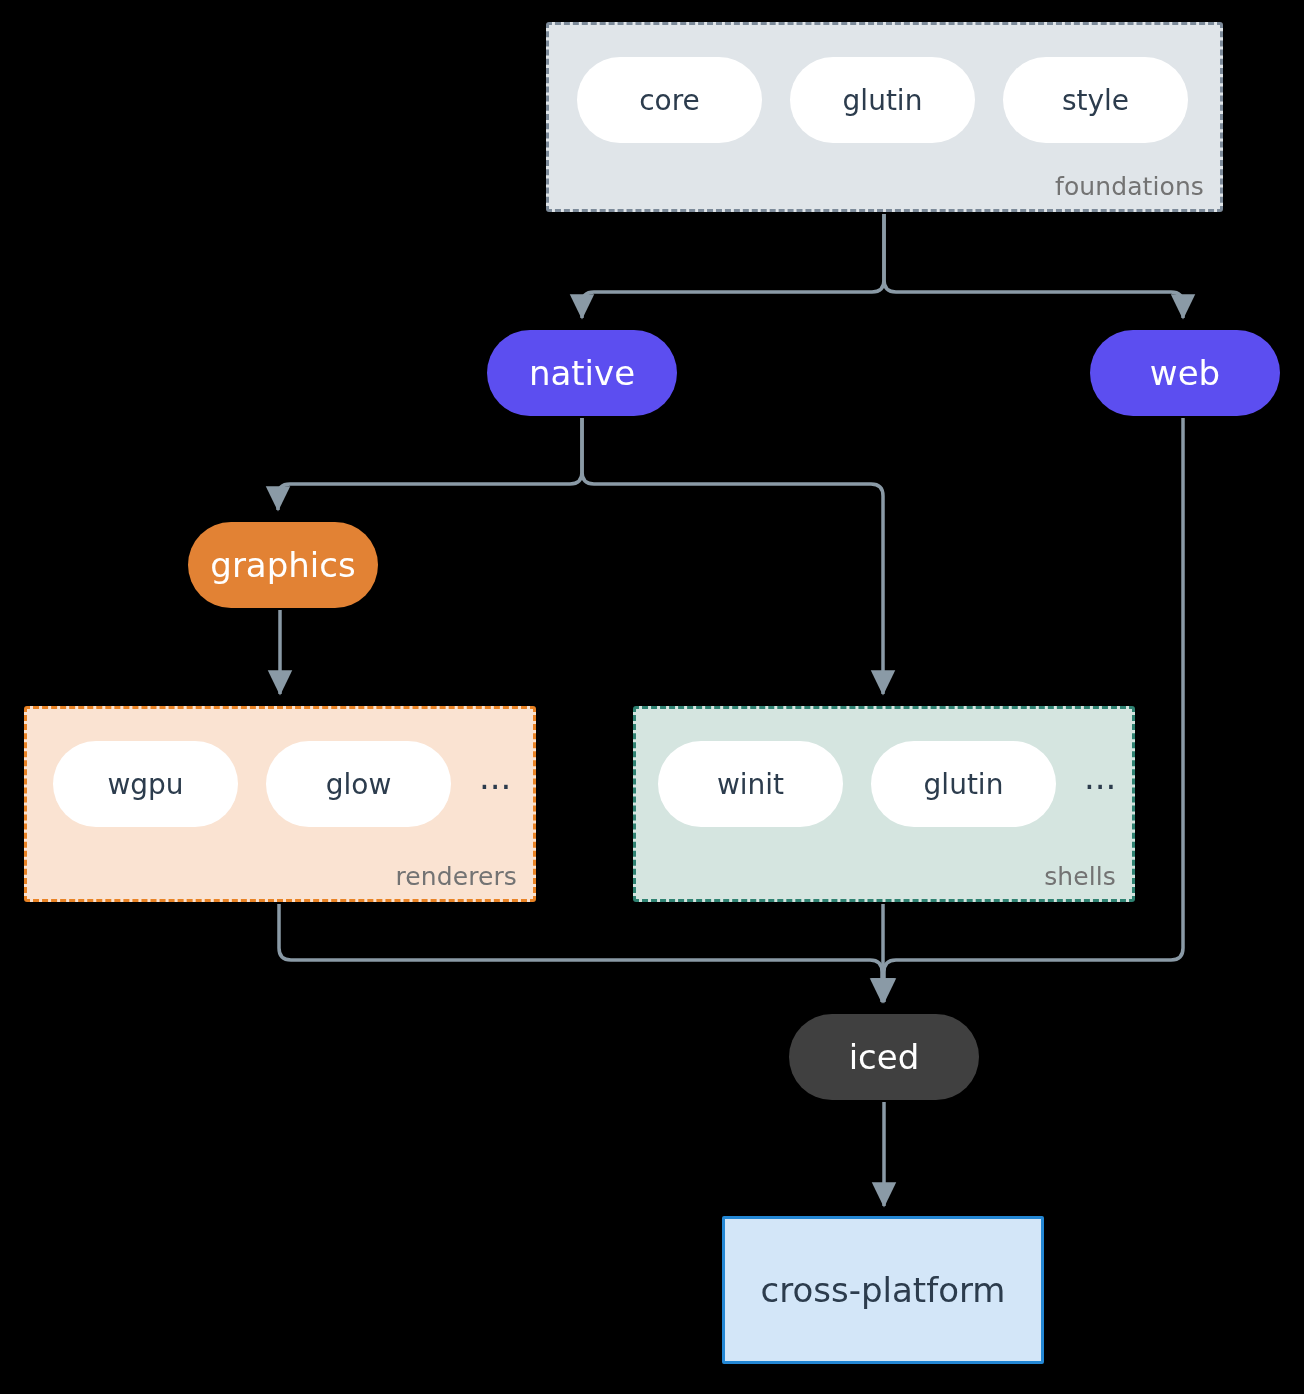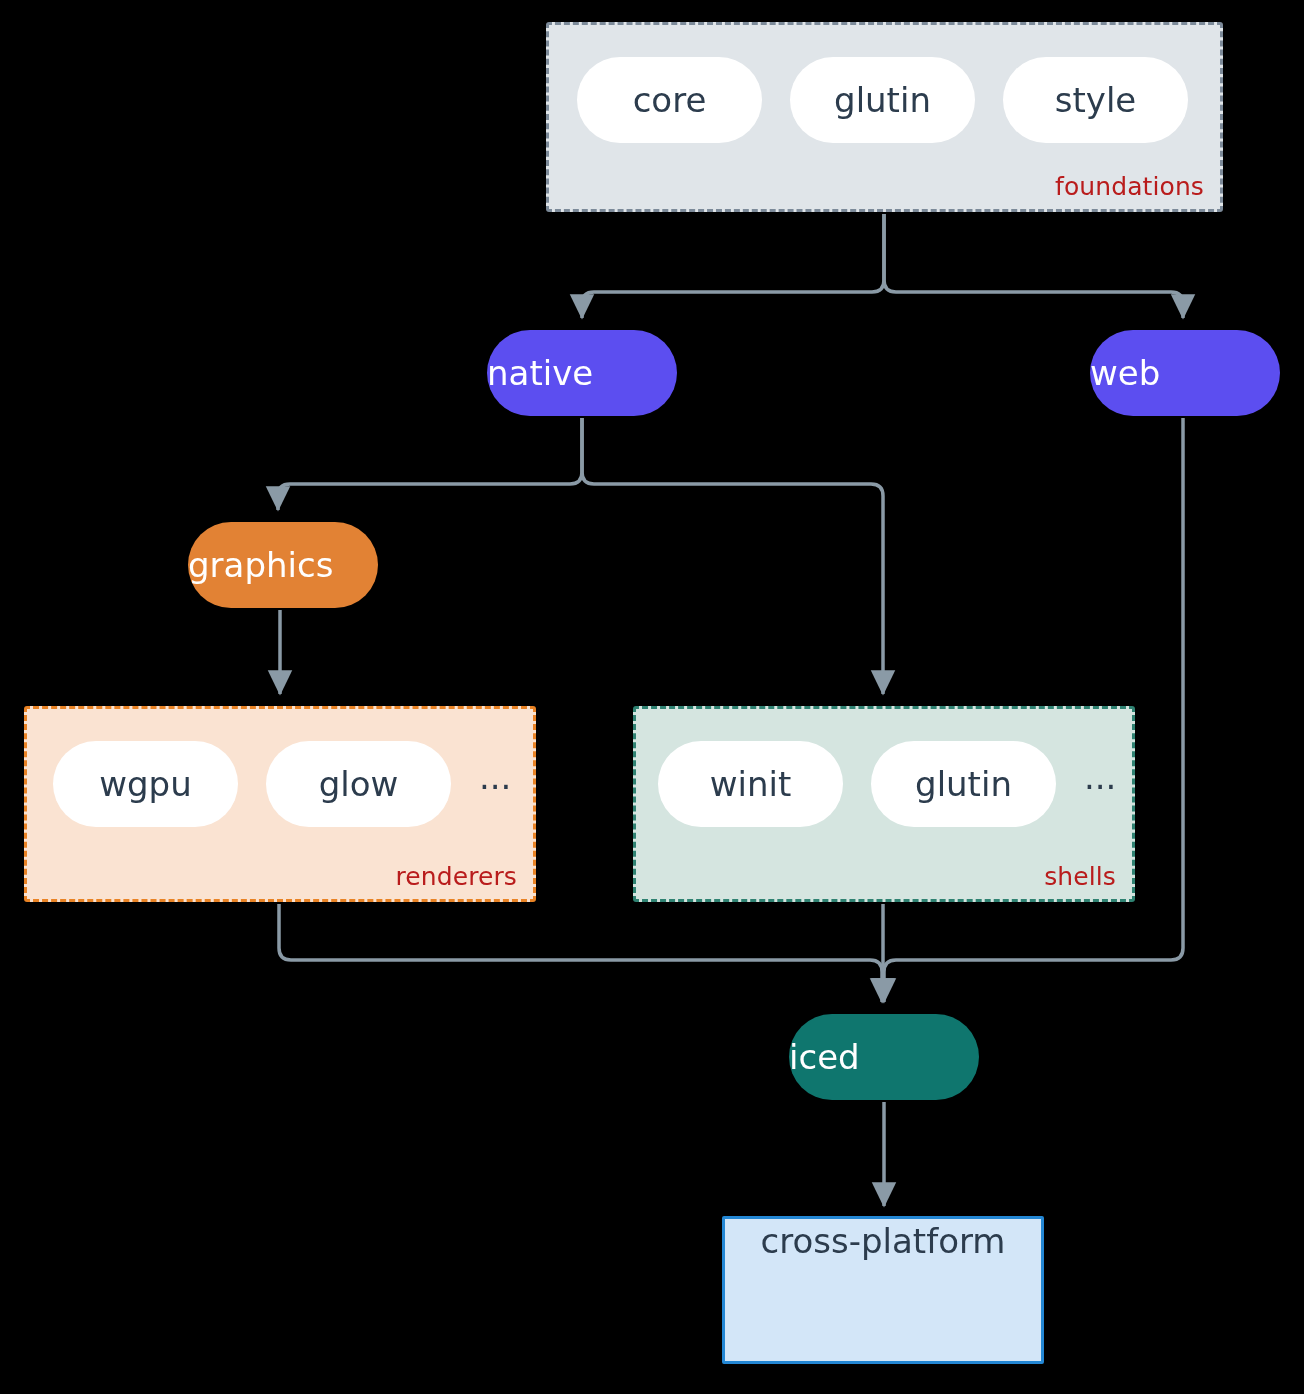--- a/index.html
+++ b/index.html
@@ -37,21 +37,21 @@
   .group-inner {
     position: absolute;
     display: flex;
     align-items: center;
   }
   .group-label {
     position: absolute;
     right: 16px;
     bottom: 8px;
     font-size: 25px;
-    color: #b91c1c;
+    color: #737373;
     letter-spacing: 0.1px;
     white-space: nowrap;
   }
 
   #grp-foundations {
     left: 546px;
     top: 22px;
     width: 677px;
     height: 190px;
     background: #e0e5e9;
@@ -95,40 +95,41 @@
   .pill {
     box-sizing: border-box;
     height: 86px;
     min-width: 185px;
     padding: 0 26px;
     background: #ffffff;
     border-radius: 48px;
     display: flex;
     align-items: center;
     justify-content: center;
-    font-size: 34px;
+    font-size: 28px;
     color: #2c3c4d;
     margin-right: 28px;
     white-space: nowrap;
     text-align: right;
   }
   .ellipsis {
     font-size: 34px;
     color: #2c3c4d;
     line-height: 1;
     padding-bottom: 14px;
     margin-right: 10px;
   }
 
   
   .node {
     position: absolute;
     box-sizing: border-box;
     display: flex;
     align-items: center;
+    justify-content: center;
     font-size: 34px;
     color: #ffffff;
     white-space: nowrap;
   }
   #node-native {
     left: 487px;
     top: 330px;
     width: 190px;
     height: 86px;
     background: #5c4ef0;
@@ -148,21 +149,21 @@
     width: 190px;
     height: 86px;
     background: #e28234;
     border-radius: 48px;
   }
   #node-iced {
     left: 789px;
     top: 1014px;
     width: 190px;
     height: 86px;
-    background: #0f766e;
+    background: #404040;
     border-radius: 48px;
   }
   #node-app {
     left: 722px;
     top: 1216px;
     width: 322px;
     height: 148px;
     background: #d3e6f8;
     border: 3px solid #2387d4;
     border-radius: 2px;

